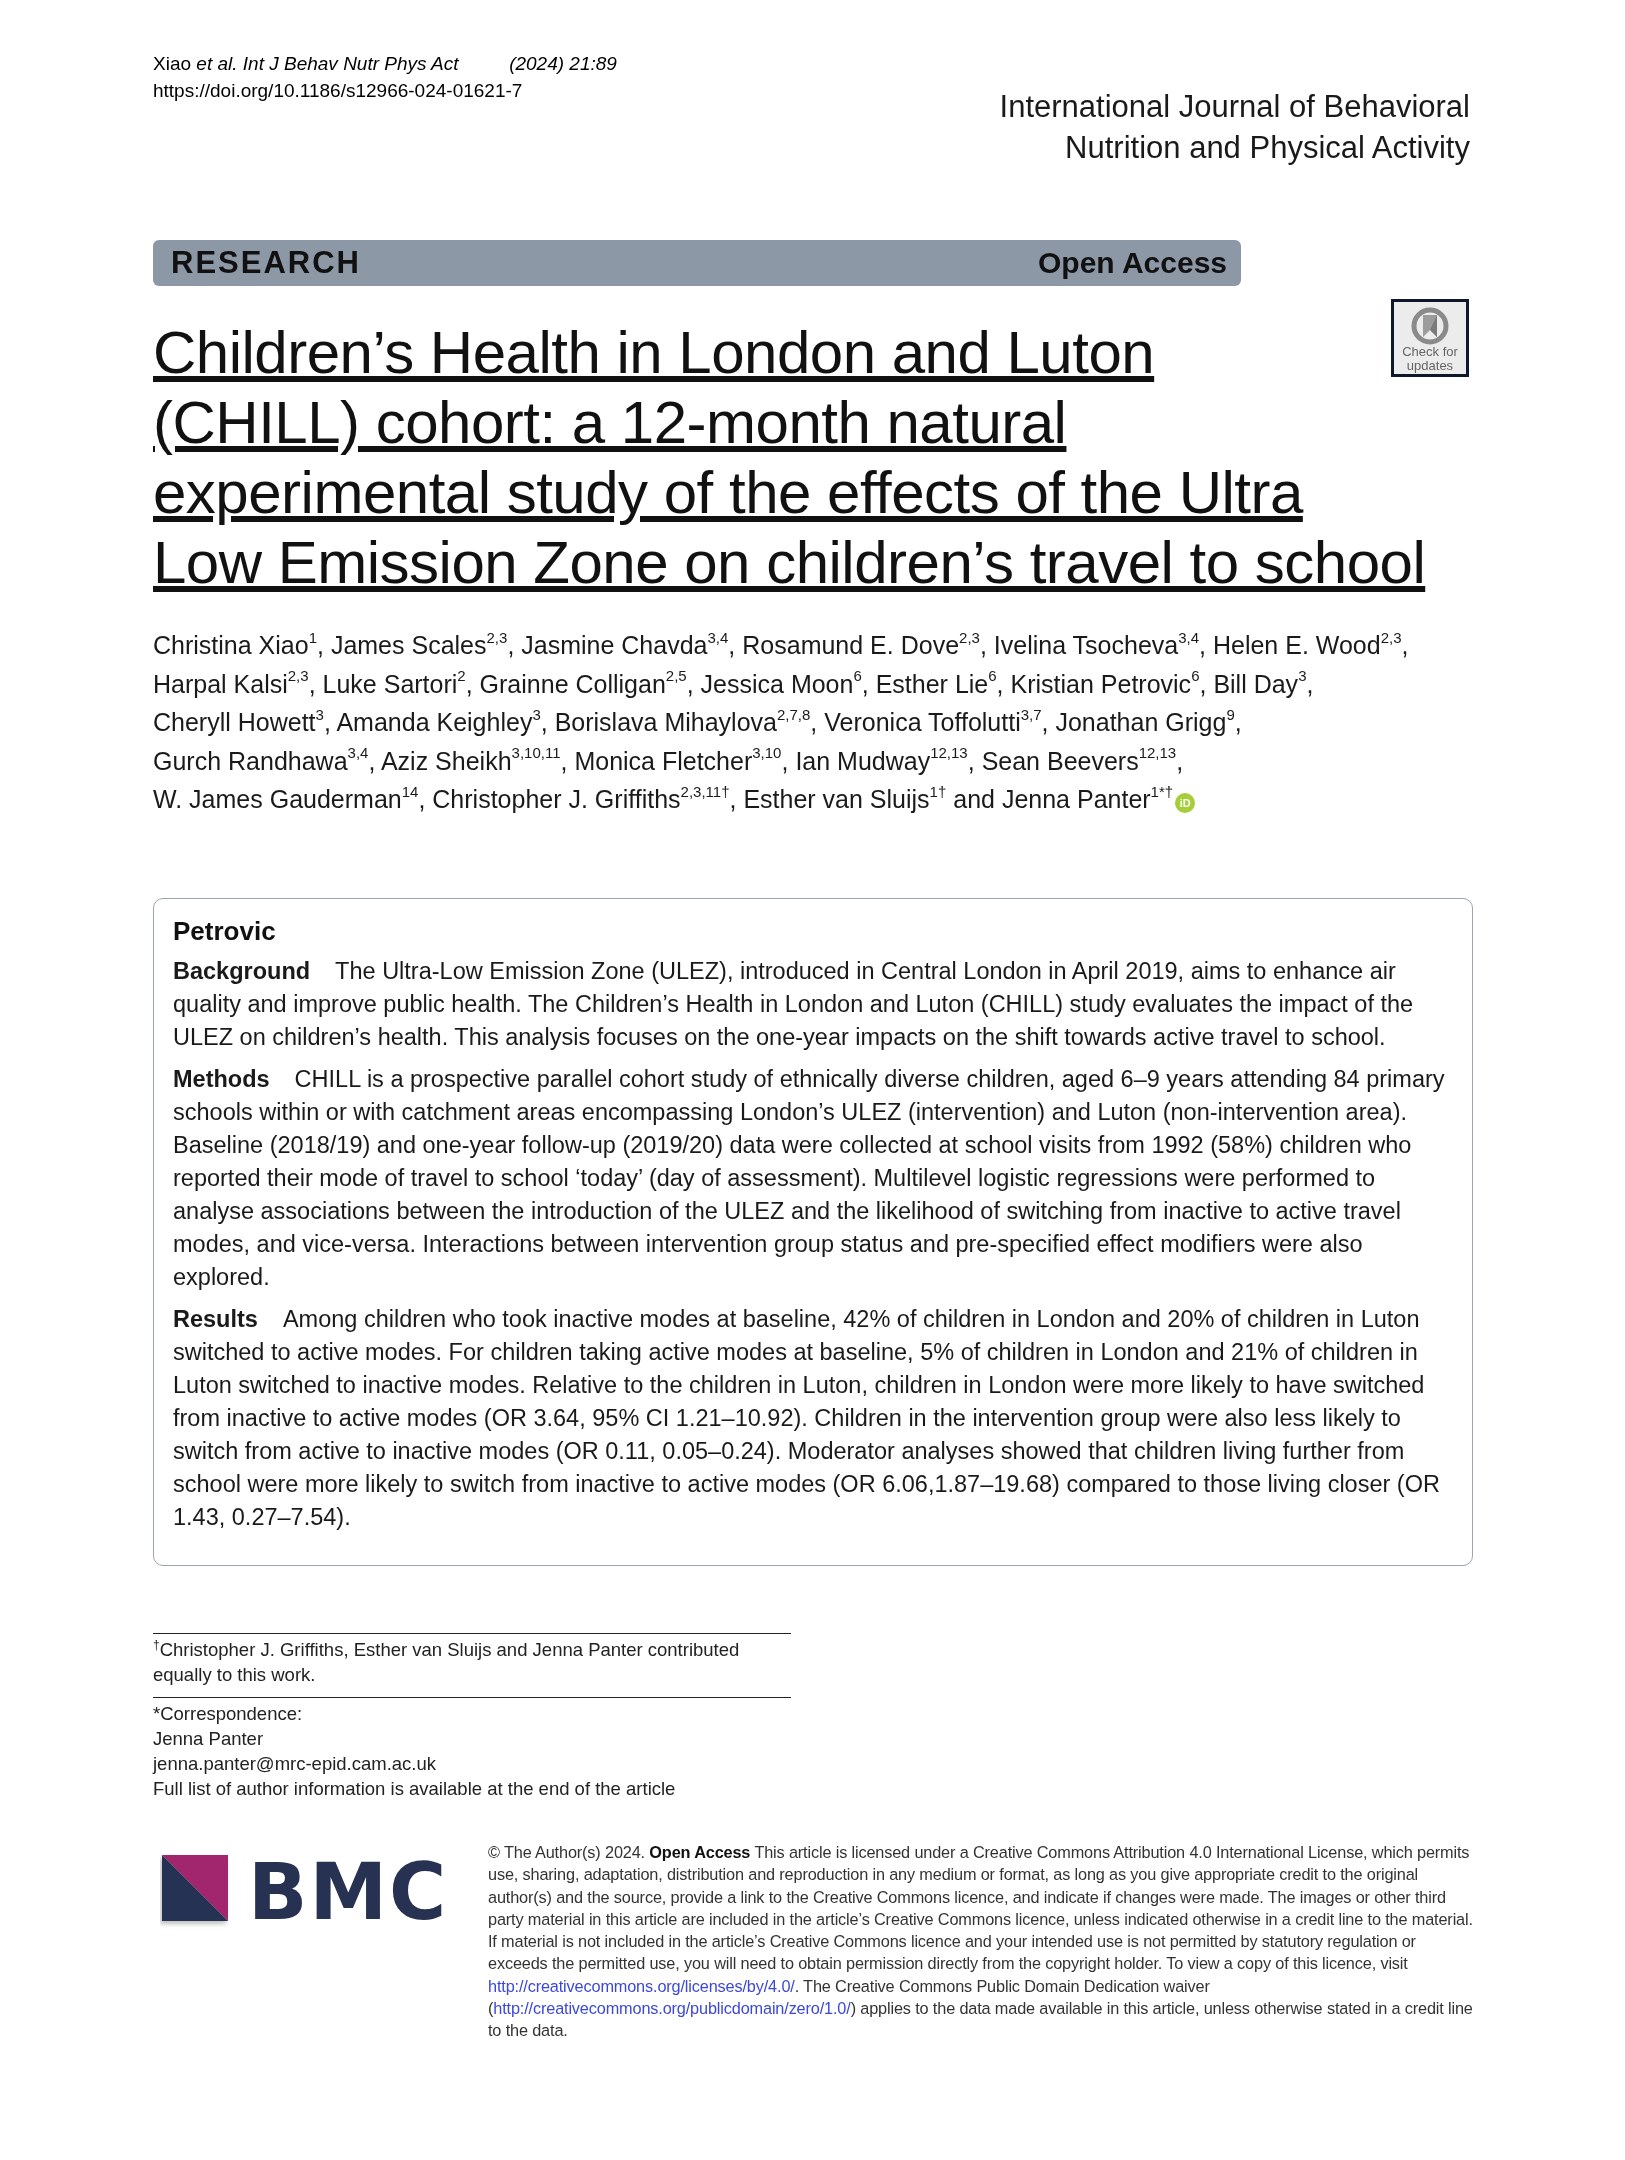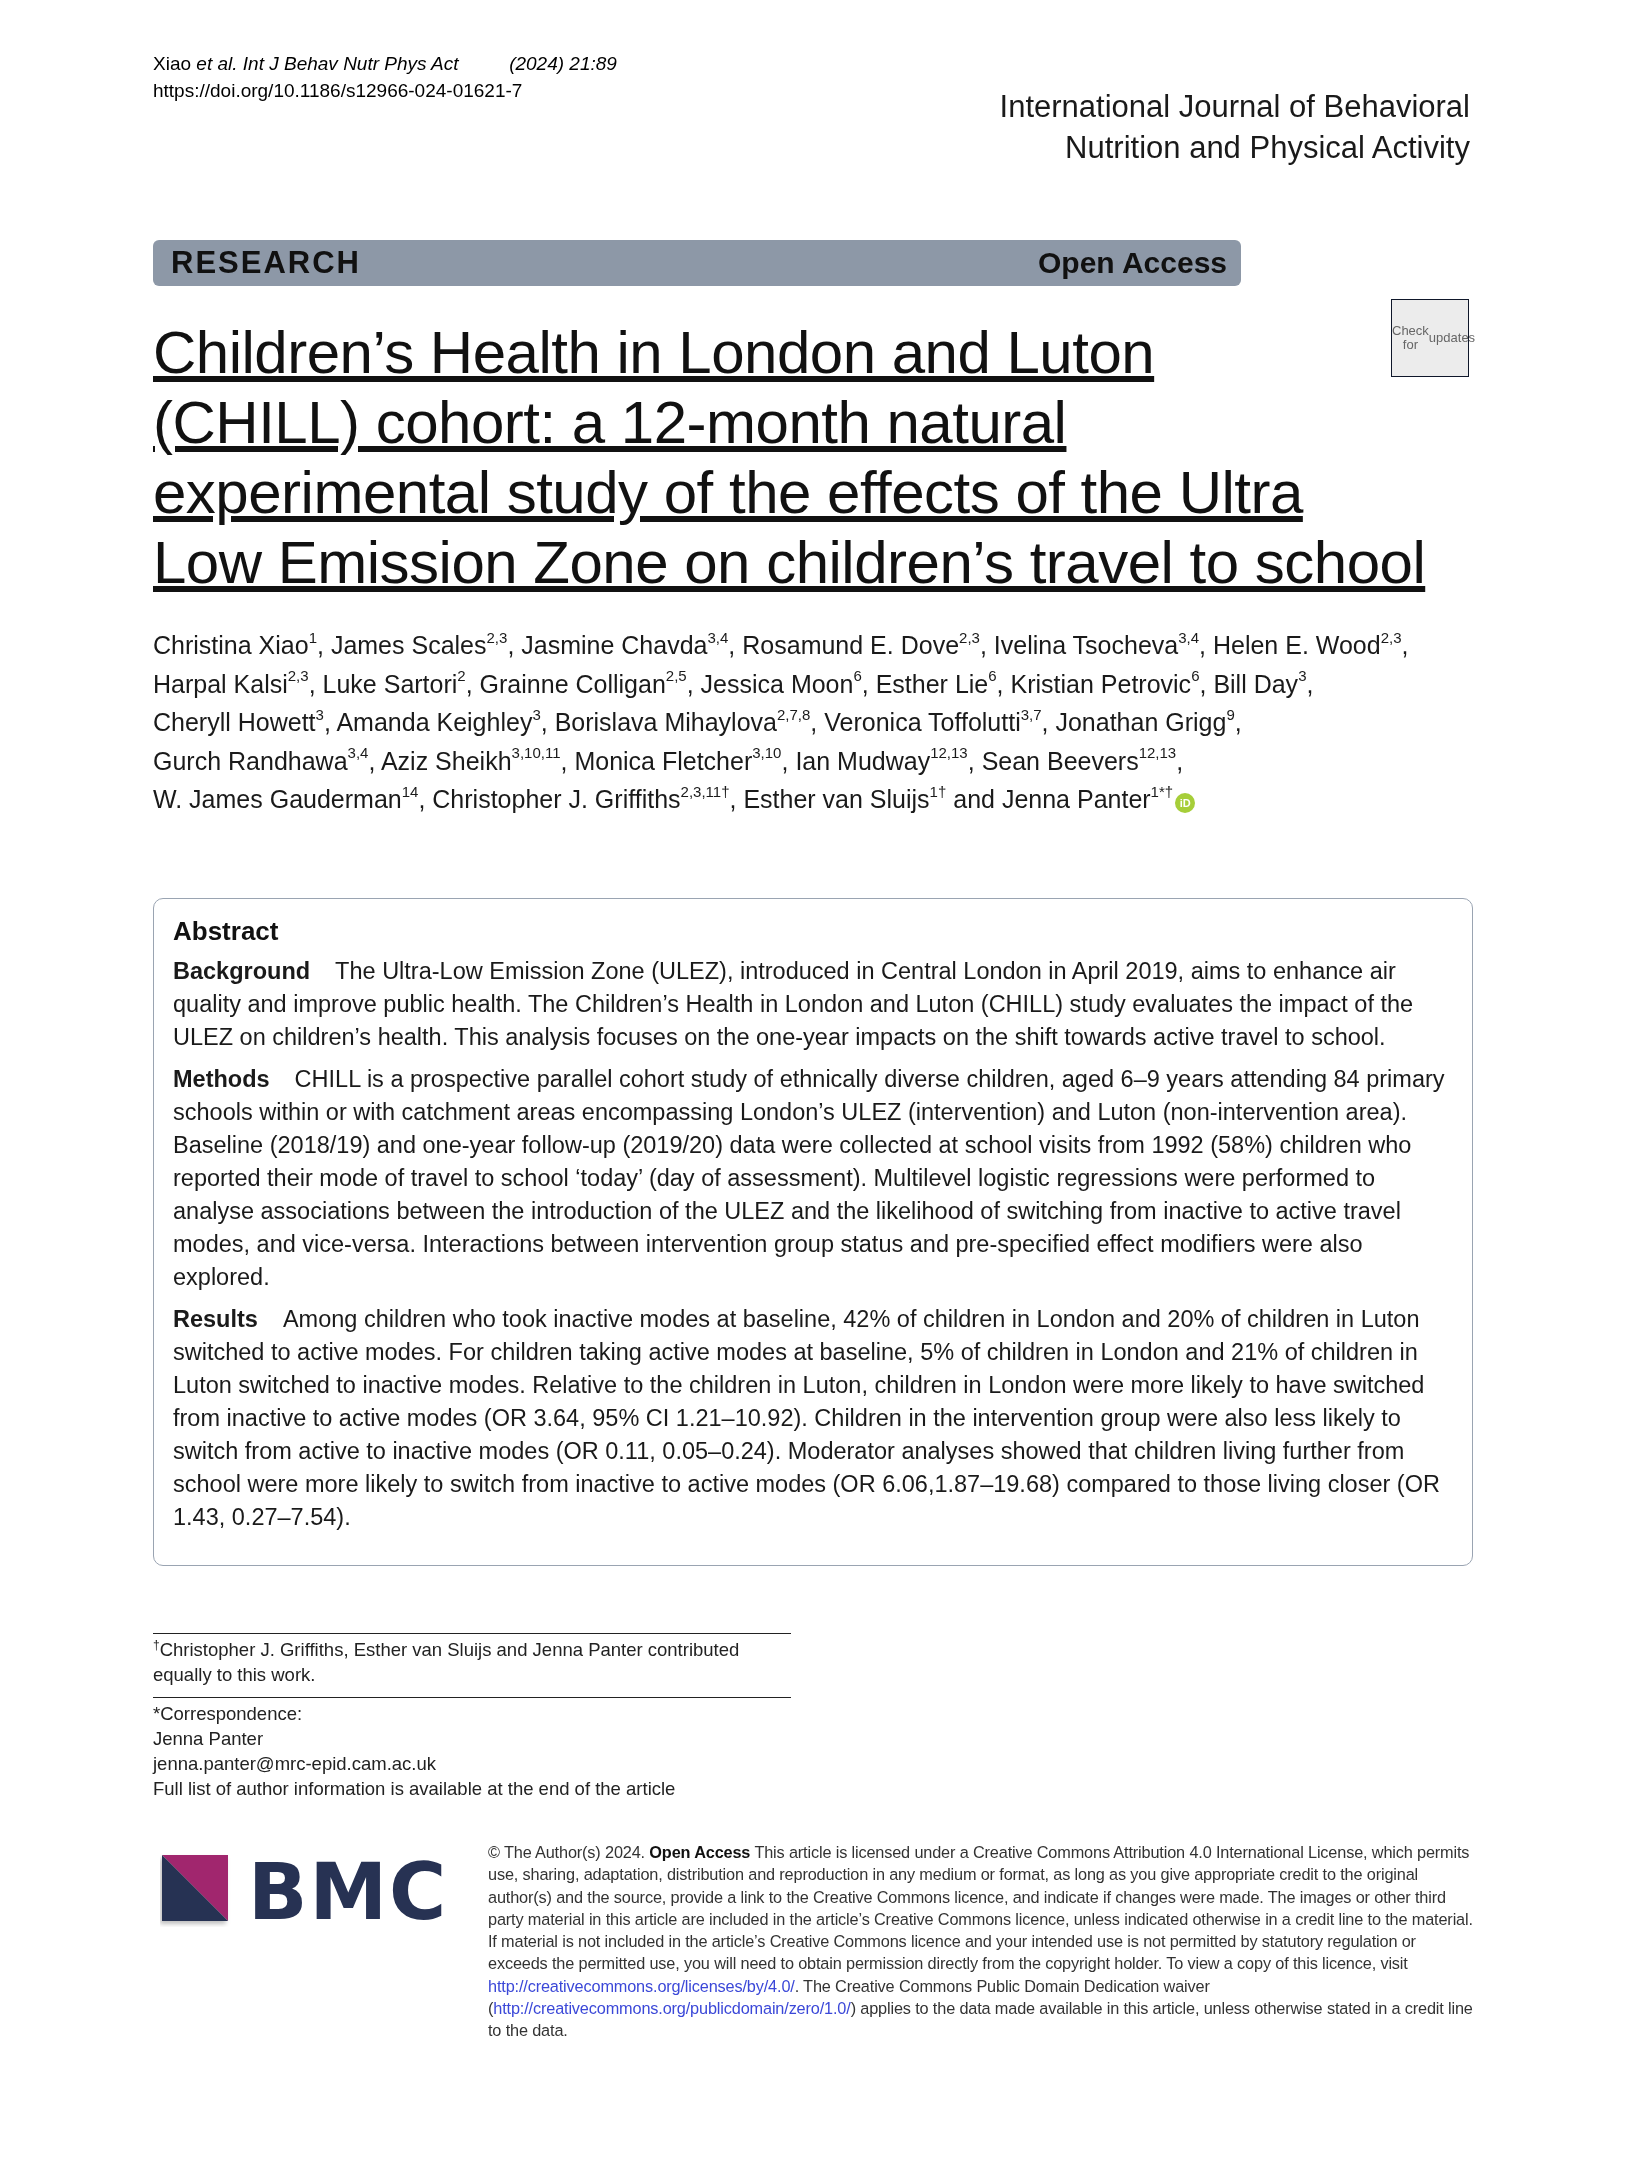--- a/index.html
+++ b/index.html
@@ -18,22 +18,22 @@
   
   .band {
     left: 153px; top: 240px; width: 1088px; height: 46px; background: #8d98a7;
     border-radius: 6px; display: flex; align-items: center; justify-content: space-between;
     padding: 0 14px 0 18px; box-sizing: border-box;
   }
   .band .kind { font-weight: bold; font-size: 31px; letter-spacing: 2px; color: #111; }
   .band .oa { font-weight: bold; font-size: 30px; color: #111; }
 
   .crossmark {
-    left: 1391px; top: 299px; width: 78px; height: 78px; border: 1px solid #0f172a;
-    background: #ececec; box-sizing: border-box; display: flex; flex-direction: row; align-items: center;
+    left: 1391px; top: 299px; width: 78px; height: 78px; border: 3px solid #0f172a;
+    background: #ececec; box-sizing: border-box; display: flex; flex-direction: column; align-items: center;
   }
   .crossmark svg { margin-top: 5px; }
   .crossmark .cm-text { font-size: 13px; line-height: 14px; color: #666; text-align: center; }
 
   .title { left: 153px; top: 318px; width: 1220px; font-size: 60px; line-height: 70px; color: #111; letter-spacing: -0.5px; text-decoration: underline; }
   .title .line { display: block; white-space: nowrap; }
 
   .authors { left: 153px; top: 626px; width: 1320px; font-size: 25px; line-height: 38.5px; color: #1a1a1a; }
   .authors sup { font-size: 15px; line-height: 0; position: relative; top: -2px; }
   .orcid {
@@ -96,21 +96,21 @@
 <h1 class="abs title" style="margin:0;font-weight:normal;">
   <span class="line">Children’s Health in London and Luton</span>
   <span class="line">(CHILL) cohort: a 12-month natural</span>
   <span class="line">experimental study of the effects of the Ultra</span>
   <span class="line">Low Emission Zone on children’s travel to school</span>
 </h1>
 
 <div class="abs authors" id="authors"><span><span>Christina Xiao</span><sup>1</sup></span><span>, </span><span><span>James Scales</span><sup>2,3</sup></span><span>, </span><span><span>Jasmine Chavda</span><sup>3,4</sup></span><span>, </span><span><span>Rosamund E. Dove</span><sup>2,3</sup></span><span>, </span><span><span>Ivelina Tsocheva</span><sup>3,4</sup></span><span>, </span><span><span>Helen E. Wood</span><sup>2,3</sup></span><span>,</span><br><span><span>Harpal Kalsi</span><sup>2,3</sup></span><span>, </span><span><span>Luke Sartori</span><sup>2</sup></span><span>, </span><span><span>Grainne Colligan</span><sup>2,5</sup></span><span>, </span><span><span>Jessica Moon</span><sup>6</sup></span><span>, </span><span><span>Esther Lie</span><sup>6</sup></span><span>, </span><span><span>Kristian Petrovic</span><sup>6</sup></span><span>, </span><span><span>Bill Day</span><sup>3</sup></span><span>,</span><br><span><span>Cheryll Howett</span><sup>3</sup></span><span>, </span><span><span>Amanda Keighley</span><sup>3</sup></span><span>, </span><span><span>Borislava Mihaylova</span><sup>2,7,8</sup></span><span>, </span><span><span>Veronica Toffolutti</span><sup>3,7</sup></span><span>, </span><span><span>Jonathan Grigg</span><sup>9</sup></span><span>,</span><br><span><span>Gurch Randhawa</span><sup>3,4</sup></span><span>, </span><span><span>Aziz Sheikh</span><sup>3,10,11</sup></span><span>, </span><span><span>Monica Fletcher</span><sup>3,10</sup></span><span>, </span><span><span>Ian Mudway</span><sup>12,13</sup></span><span>, </span><span><span>Sean Beevers</span><sup>12,13</sup></span><span>,</span><br><span><span>W. James Gauderman</span><sup>14</sup></span><span>, </span><span><span>Christopher J. Griffiths</span><sup>2,3,11†</sup></span><span>, </span><span><span>Esther van Sluijs</span><sup>1†</sup></span><span> and </span><span><span>Jenna Panter</span><sup>1*†</sup></span><span class="orcid">iD</span><span></span></div>
 
 <div class="abs abstract">
-  <h2>Abstract</h2>
+  <h2>Petrovic</h2>
   <p>
     <b>Background</b><span>The Ultra-Low Emission Zone (ULEZ), introduced in Central London in April 2019, aims to enhance air quality and improve public health. The Children’s Health in London and Luton (CHILL) study evaluates the impact of the ULEZ on children’s health. This analysis focuses on the one-year impacts on the shift towards active travel to school.</span>
   </p>
   <p>
     <b>Methods</b><span>CHILL is a prospective parallel cohort study of ethnically diverse children, aged 6–9 years attending 84 primary schools within or with catchment areas encompassing London’s ULEZ (intervention) and Luton (non-intervention area). Baseline (2018/19) and one-year follow-up (2019/20) data were collected at school visits from 1992 (58%) children who reported their mode of travel to school ‘today’ (day of assessment). Multilevel logistic regressions were performed to analyse associations between the introduction of the ULEZ and the likelihood of switching from inactive to active travel modes, and vice-versa. Interactions between intervention group status and pre-specified effect modifiers were also explored.</span>
   </p>
   <p>
     <b>Results</b><span>Among children who took inactive modes at baseline, 42% of children in London and 20% of children in Luton switched to active modes. For children taking active modes at baseline, 5% of children in London and 21% of children in Luton switched to inactive modes. Relative to the children in Luton, children in London were more likely to have switched from inactive to active modes (OR 3.64, 95% CI 1.21–10.92). Children in the intervention group were also less likely to switch from active to inactive modes (OR 0.11, 0.05–0.24). Moderator analyses showed that children living further from school were more likely to switch from inactive to active modes (OR 6.06,1.87–19.68) compared to those living closer (OR 1.43, 0.27–7.54).</span>
   </p>
 </div>

